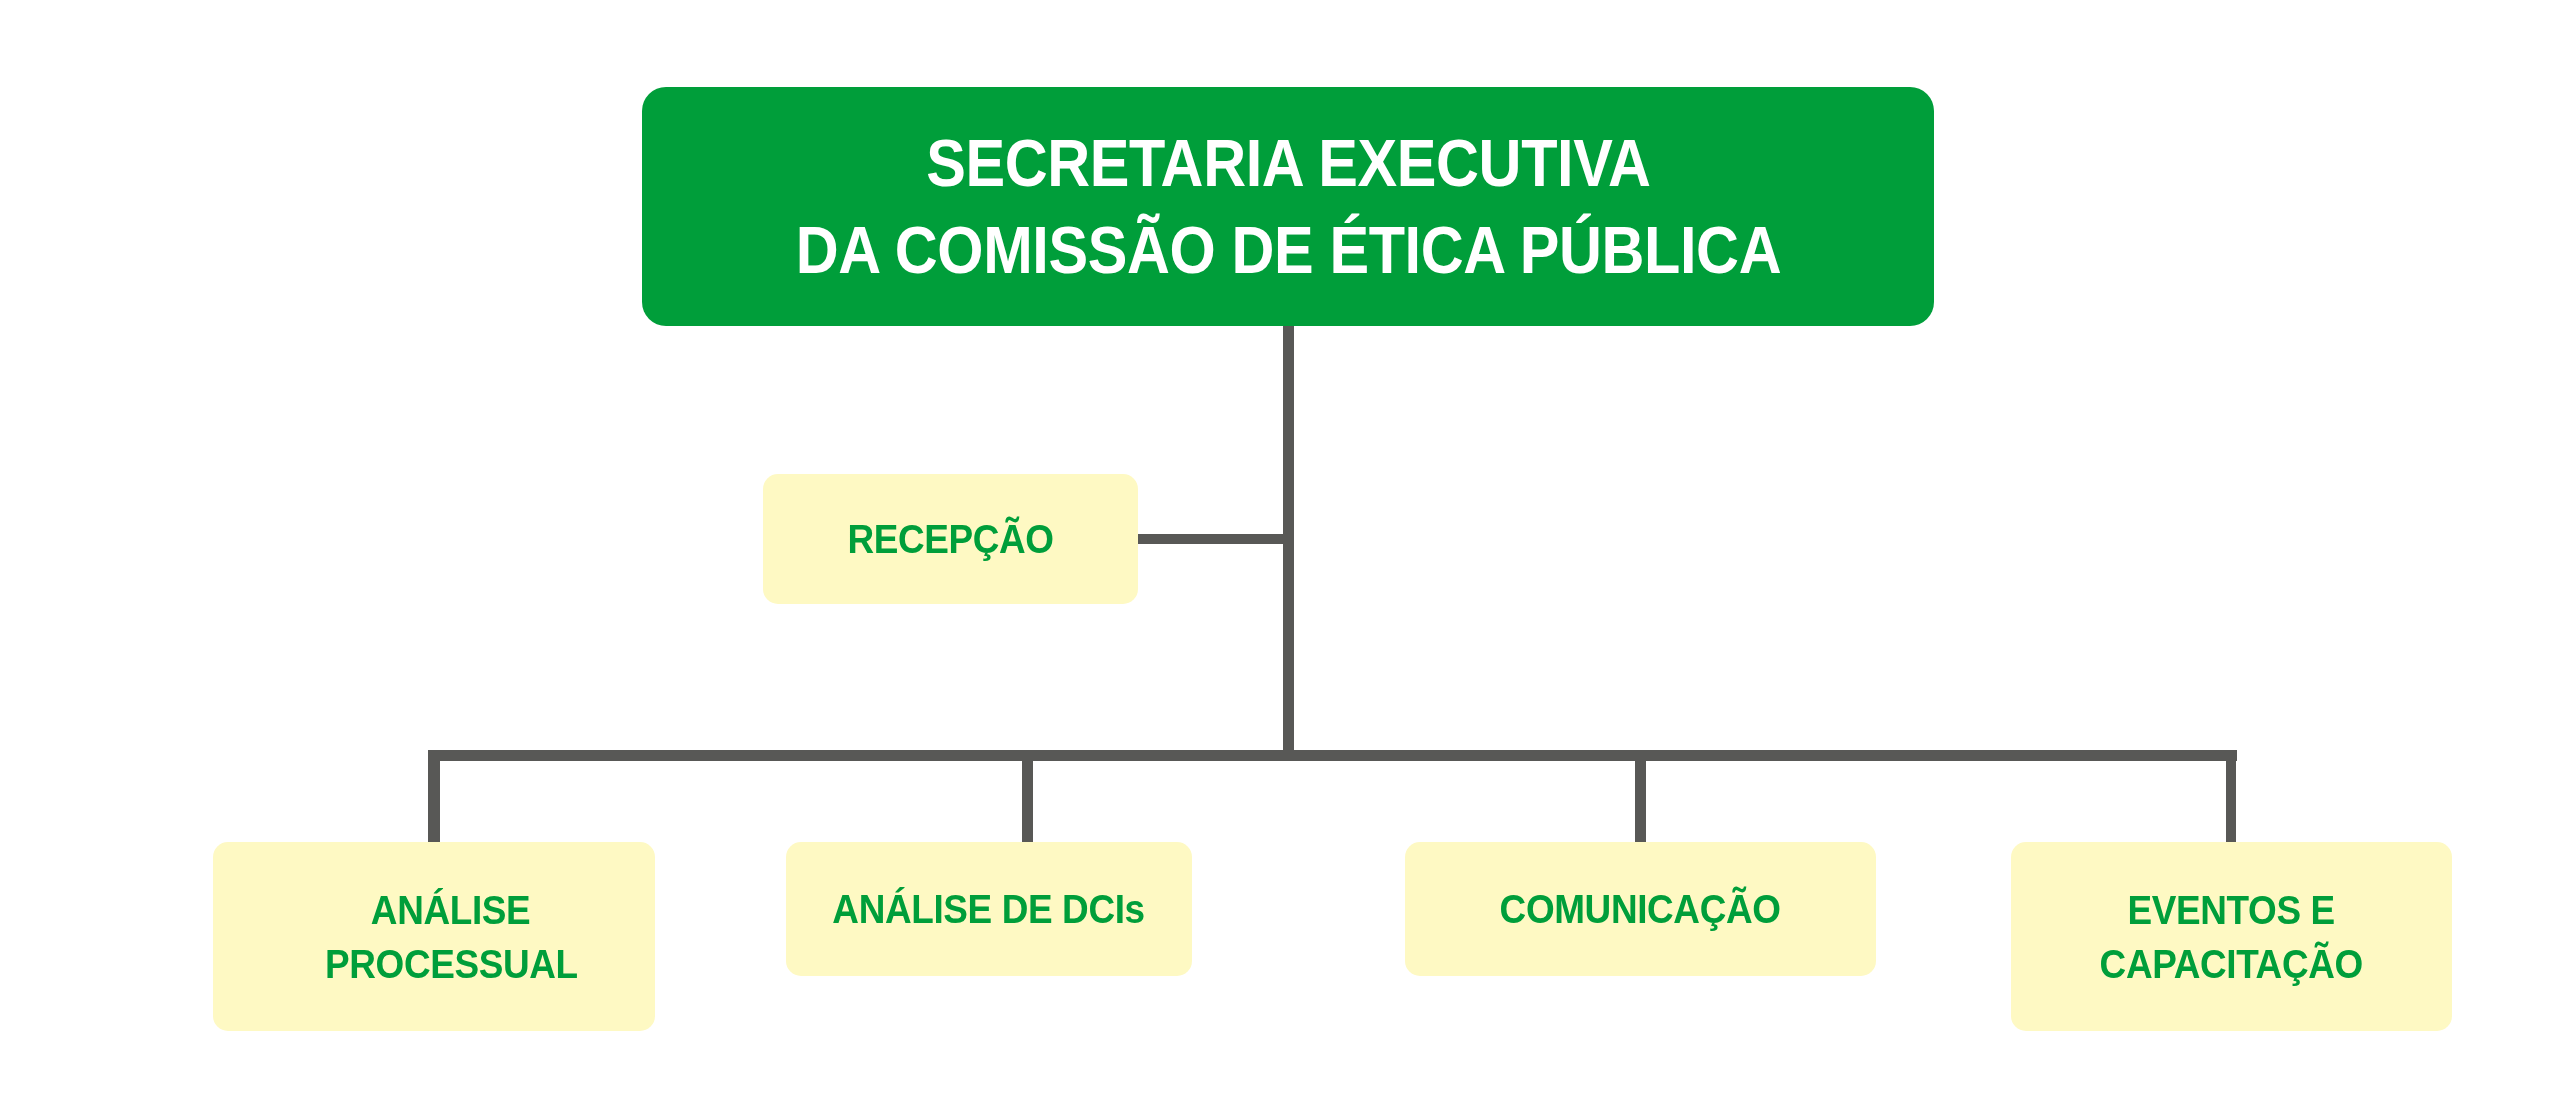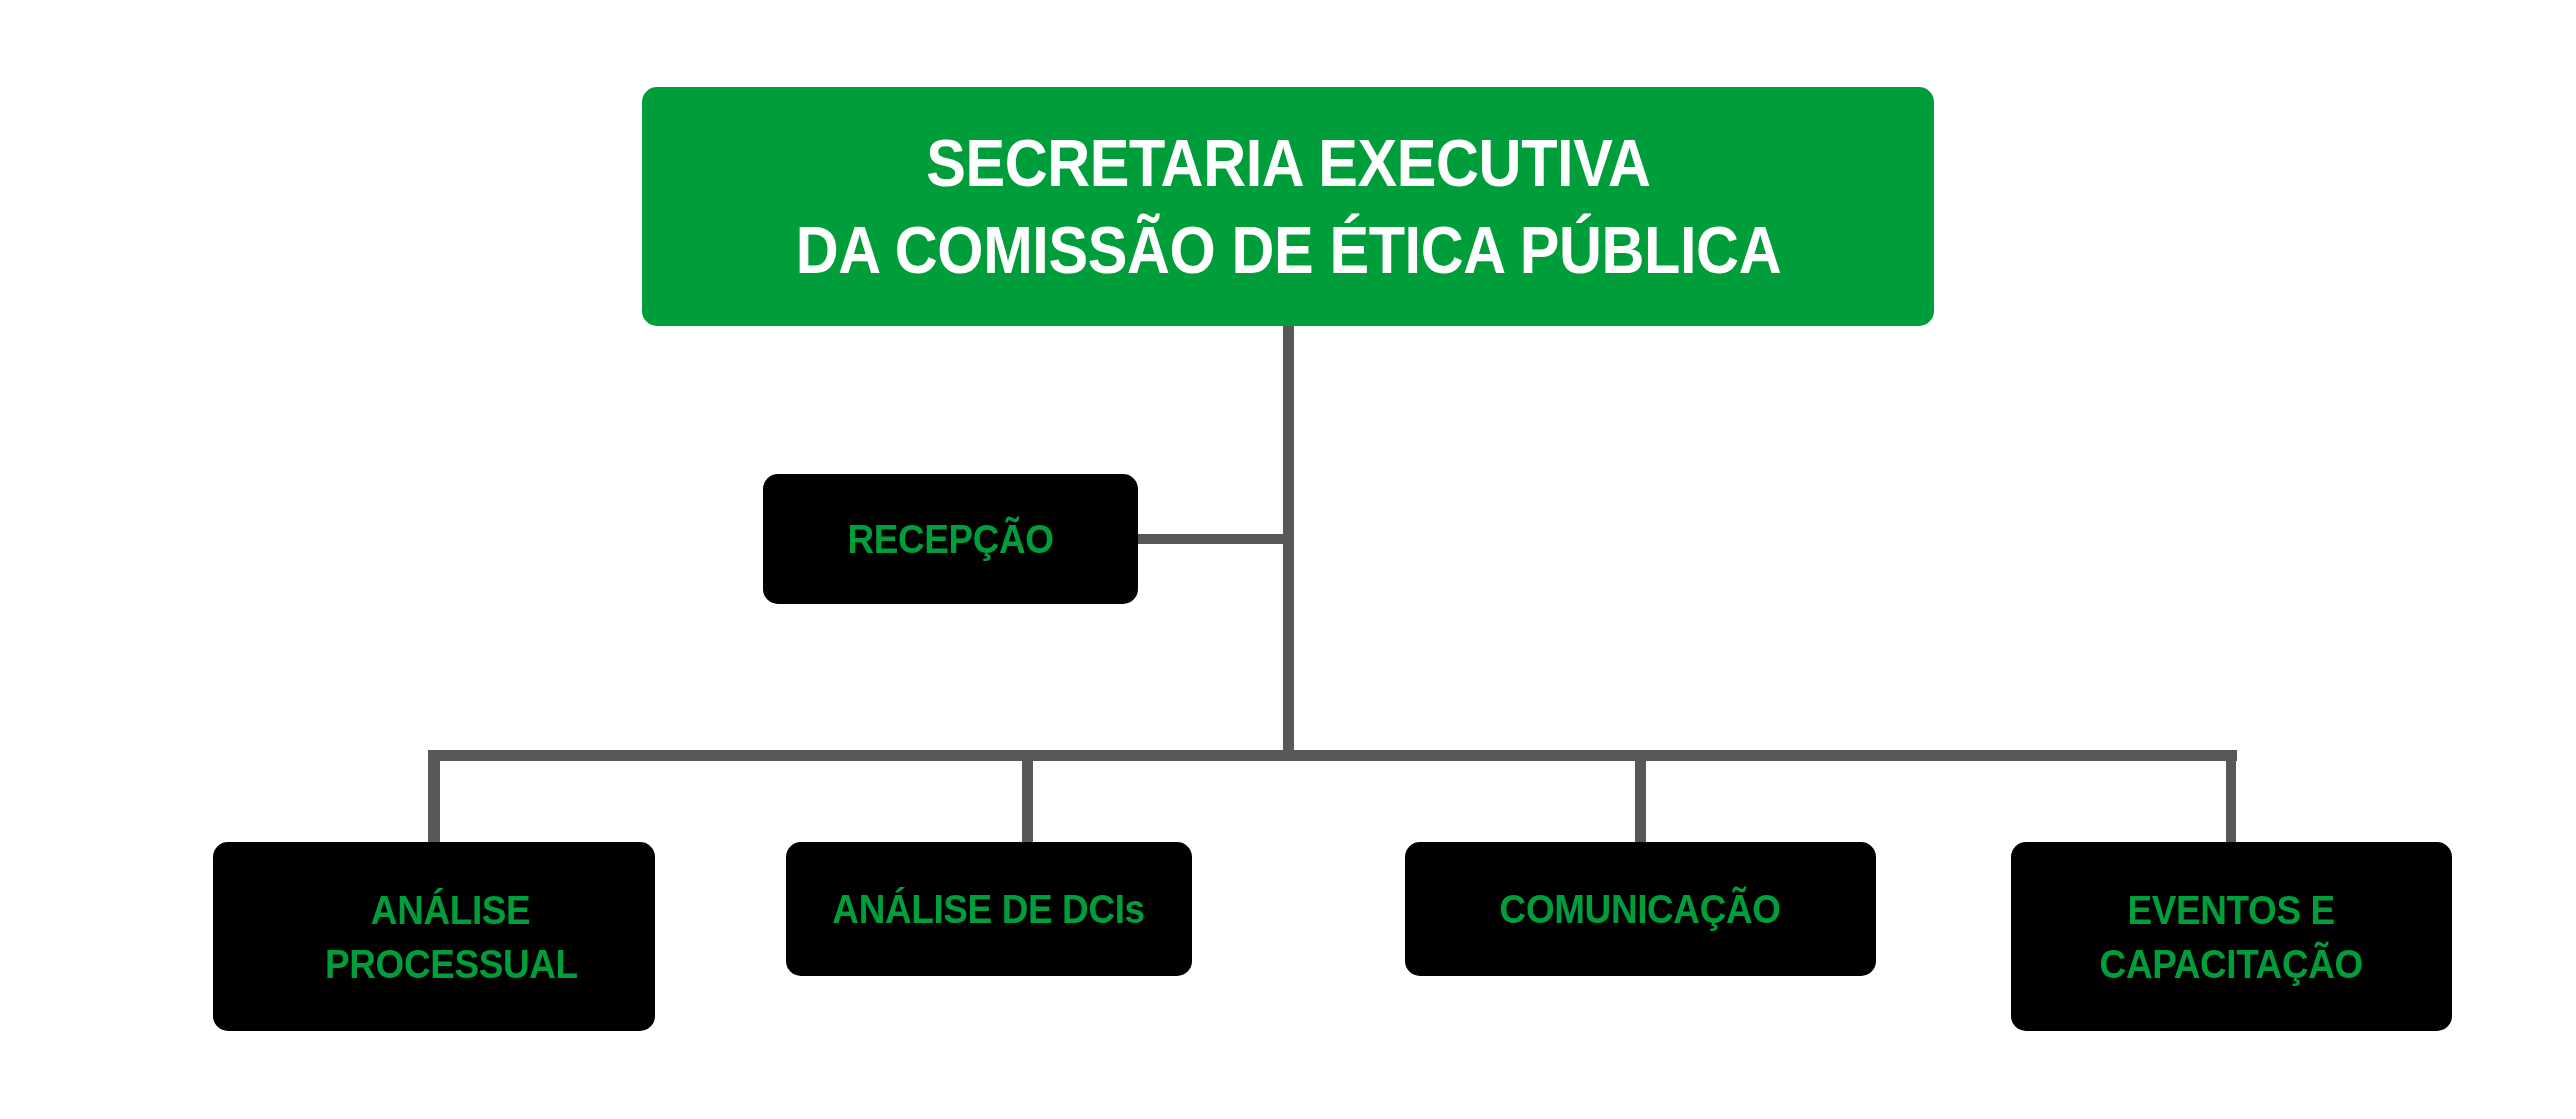--- a/index.html
+++ b/index.html
@@ -2,22 +2,22 @@
 <html style="font-size:13px"><head>
 <meta charset="utf-8">
 <style>
   html, body { margin: 0; padding: 0; background: #ffffff; }
   body { width: 2576px; height: 1119px; position: relative; overflow: hidden;
          font-family: "Liberation Sans", "DejaVu Sans", sans-serif; }
   .abs { position: absolute; }
   .line { position: absolute; background: #585856; }
   .box { position: absolute; border-radius: 15px; display: flex; flex-direction: column;
          align-items: center; justify-content: center; text-align: center; box-sizing: border-box; }
-  .box-root { background: #009E3A; color: #ffffff; }
-  .box-unit { background: #000000; color: #009E3A; }
+  .box-root { background: #009E3A; color: #ffffff; border-radius: 24px; }
+  .box-unit { background: #fef9c3; color: #009E3A; }
   .txt { display: block; font-weight: bold; white-space: nowrap; transform-origin: center center; }
   .root-txt { font-size: 66px; line-height: 87px; transform: scaleX(0.9); letter-spacing: -0.4px; }
   .unit-txt { font-size: 41px; line-height: 54px; transform: scaleX(0.9); letter-spacing: -0.4px; }
 </style>
 </head>
 <body>
 
 <div class="abs" style="left:0;top:0;width:2576px;height:1119px;">
 
   <div class="line" style="left:1283px; top:326px; width:10.7px; height:434px;"></div>

